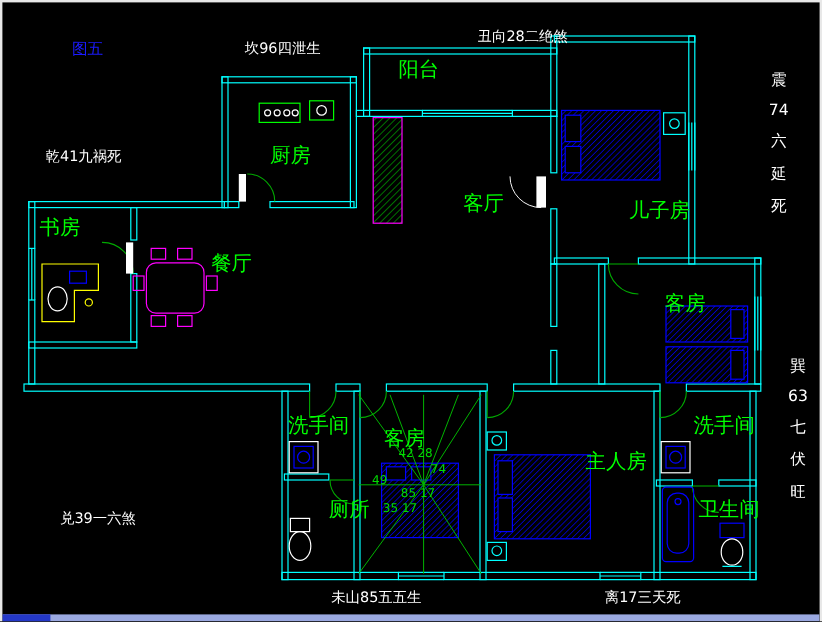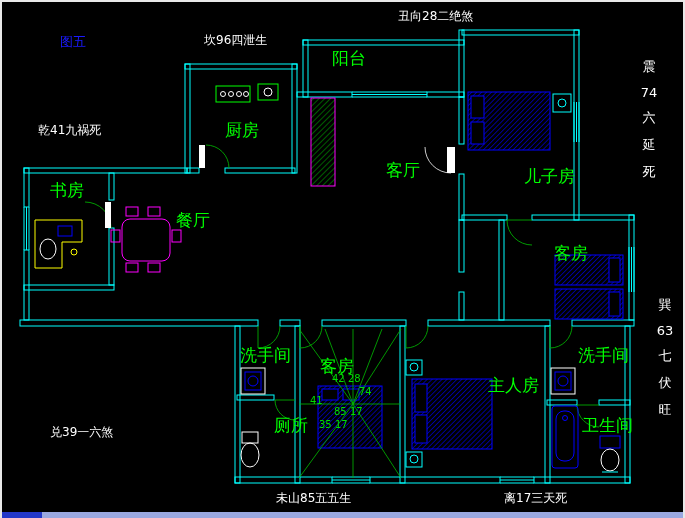--- a/index.html
+++ b/index.html
@@ -231,21 +231,21 @@
       <rect x="554" y="409" width="18" height="50" rx="8" stroke="#0000ff"></rect>
       <circle cx="563" cy="416" r="2.5" stroke="#0000ff"></circle>
       <rect x="598" y="434" width="20" height="12" stroke="#0000ff"></rect>
       <ellipse cx="608" cy="458" rx="9" ry="11" stroke="#ffffff"></ellipse>
       <line x1="600" y1="470" x2="616" y2="470" stroke="#00ffff"></line>
     </g>
   </svg>
 
   <div class="ann fig" style="left:58px;top:33px">图五</div>
   <div class="ann" style="left:202px;top:32px">坎96四泄生</div>
-  <div class="ann" style="left:396px;top:8px">丑向28二绝煞</div>
+  <div class="ann" style="left:396px;top:22px">丑向28二绝煞</div>
   <div class="ann" style="left:36px;top:122px">乾41九祸死</div>
   <div class="ann" style="left:48px;top:424px">兑39一六煞</div>
   <div class="ann" style="left:274px;top:490px">未山85五五生</div>
   <div class="ann" style="left:502px;top:490px">离17三天死</div>
 
   <div class="vcol" style="left:634px;top:56px">
     <span>震</span>
     <span>74</span>
     <span>六</span>
     <span>延</span>
@@ -257,31 +257,31 @@
     <span>63</span>
     <span>七</span>
     <span>伏</span>
     <span>旺</span>
   </div>
 
   <div class="room" style="left:330px;top:48px">阳台</div>
   <div class="room" style="left:223px;top:120px">厨房</div>
   <div class="room" style="left:384px;top:160px">客厅</div>
   <div class="room" style="left:522px;top:166px">儿子房</div>
-  <div class="room" style="left:48px;top:180px">书房</div>
+  <div class="room" style="left:31px;top:180px">书房</div>
   <div class="room" style="left:174px;top:210px">餐厅</div>
   <div class="room" style="left:552px;top:243px">客房</div>
   <div class="room" style="left:238px;top:345px">洗手间</div>
   <div class="room" style="left:318px;top:356px">客房</div>
   <div class="room" style="left:576px;top:345px">洗手间</div>
   <div class="room" style="left:272px;top:415px">厕所</div>
   <div class="room" style="left:486px;top:375px">主人房</div>
   <div class="room" style="left:580px;top:415px">卫生间</div>
 
   <div class="num" style="left:330px;top:372px">42 28</div>
   <div class="num" style="left:357px;top:385px">74</div>
-  <div class="num" style="left:308px;top:394px">41</div>
+  <div class="num" style="left:308px;top:394px">49</div>
   <div class="num" style="left:332px;top:405px">85 17</div>
   <div class="num" style="left:317px;top:418px">35 17</div>
 
   <div class="bottom-bar"></div>
   <div class="bottom-bar-accent"></div>
 </div>
 
 </body></html>

